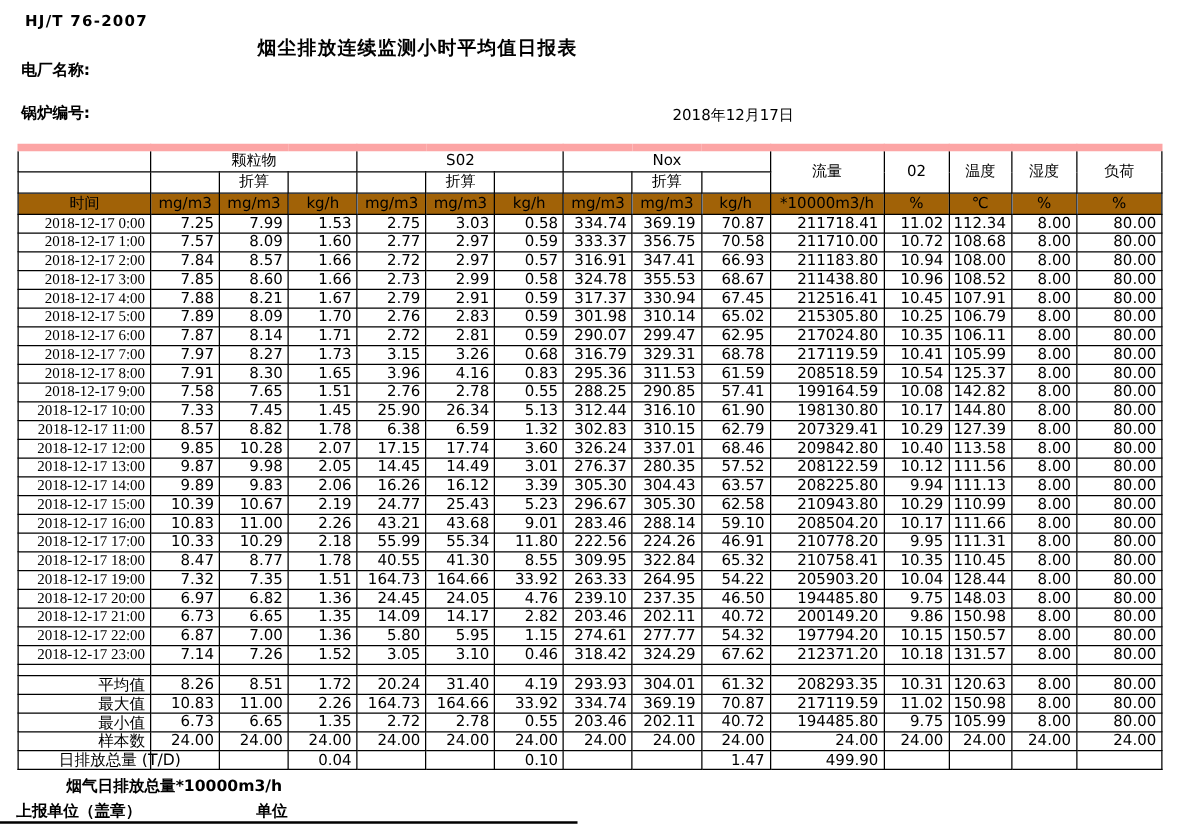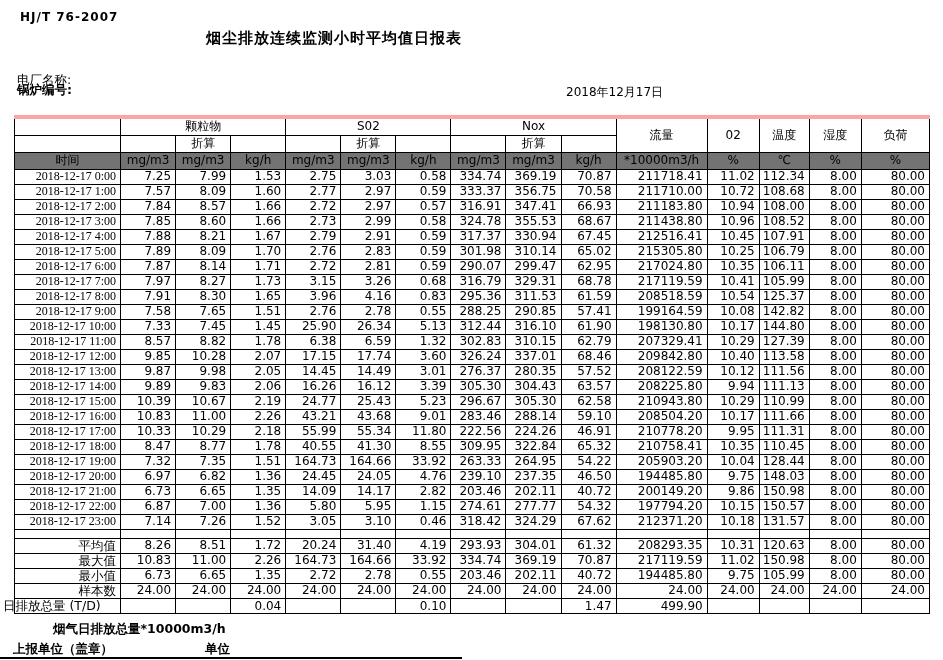--- a/index.html
+++ b/index.html
@@ -3,40 +3,40 @@
 <meta charset="utf-8">
 <style>
   html,body { margin:0; padding:0; }
   body {
     width:943px; height:660px; background:#ffffff; color:#000;
     font-family:"DejaVu Sans","Liberation Sans",sans-serif;
     position:relative; overflow:hidden;
   }
   .doc-code { position:absolute; left:20px; top:10px; font-size:12px; font-weight:bold; letter-spacing:1px; }
   .title    { position:absolute; left:206px; top:29px; font-size:15px; font-weight:bold; letter-spacing:1px;text-align:right; }
-  .plant    { position:absolute; left:17px; top:72px; font-size:12.5px; font-weight:normal; }
+  .plant    { position:absolute; left:17px; top:48px; font-size:12.5px; font-weight:bold; }
   .boiler   { position:absolute; left:17px; top:82px; font-size:12.5px; font-weight:bold; }
-  .date     { position:absolute; left:566px; top:84px; font-size:12px; }
+  .date     { position:absolute; left:538px; top:84px; font-size:12px; }
 
   table.report {
     position:absolute; left:14px; top:115px; width:916px;
     border-collapse:collapse; table-layout:fixed;
-    border-top:4px solid #fca5a5;
+    border-top:6px solid #fca5a5;
   }
   td {
     border:1px solid #000; padding:0; font-size:12px; line-height:1.1;
     white-space:nowrap; overflow:hidden; height:14px;
   }
   td.h  { text-align:center; height:16px; }
-  td.u  { text-align:center; background:#737373; height:16px; }
+  td.u  { text-align:center; background:#a16207; height:16px; }
   td.t  { text-align:right; padding-right:4px;font-family:Liberation Serif, serif; }
   td.v  { text-align:right; padding-right:4px; }
   tr.blank td { height:8px; }
   td.sl { text-align:right; padding-right:4px; font-size:12.5px; }
-  td.tl { overflow:visible; }
+  td.tl { overflow:visible;padding-left:44px; }
   td.tl span { position:relative; left:-12px; white-space:nowrap; font-size:12.5px; }
 
   .flow-note   { position:absolute; left:17px;  top:621px; font-size:12.5px; font-weight:bold;margin-left:36px; }
   .report-unit { position:absolute; left:13px;  top:641px; font-size:12.5px; font-weight:bold; }
   .unit-label  { position:absolute; left:205px; top:641px; font-size:12.5px; font-weight:bold; }
   .bottom-line { position:absolute; left:0; top:657px; width:462px; height:2px; background:#000; }
 </style>
 </head>
 <body>
 

